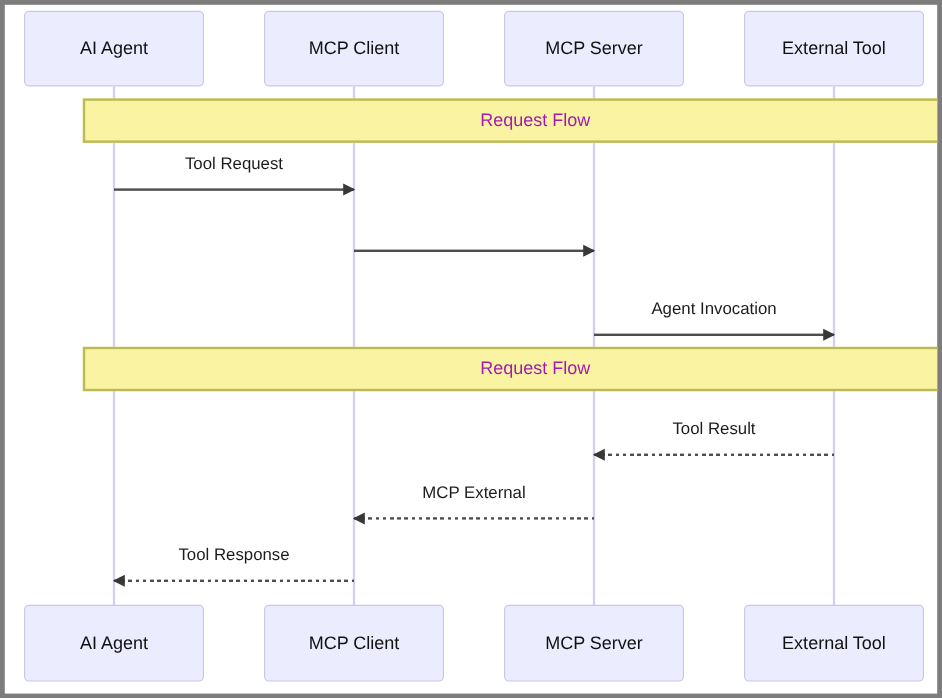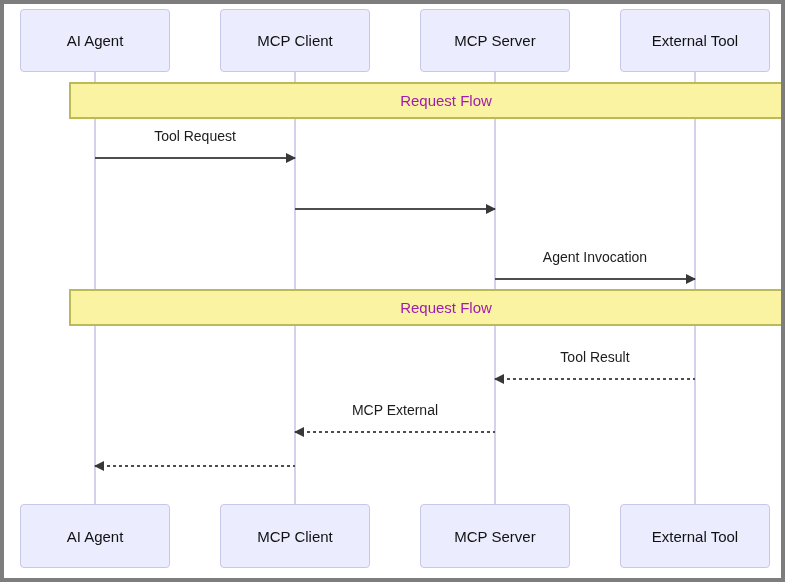--- a/index.html
+++ b/index.html
@@ -142,20 +142,21 @@
   </div>
 
   <div class="msg" style="left:291px;top:397px">
     <div class="mlabel">MCP External</div>
     <div class="arrow dotted left">
       <div class="head"></div>
     </div>
   </div>
 
   <div class="msg" style="left:91px;top:449px">
+    <div class="mlabel">Tool Response</div>
     <div class="arrow dotted left">
       <div class="head"></div>
     </div>
   </div>
 
   <div class="actor bottom" style="left:16px;top:500px">
       <span>AI Agent</span>
     </div>
   <div class="actor bottom" style="left:216px;top:500px">
       <span>MCP Client</span>

